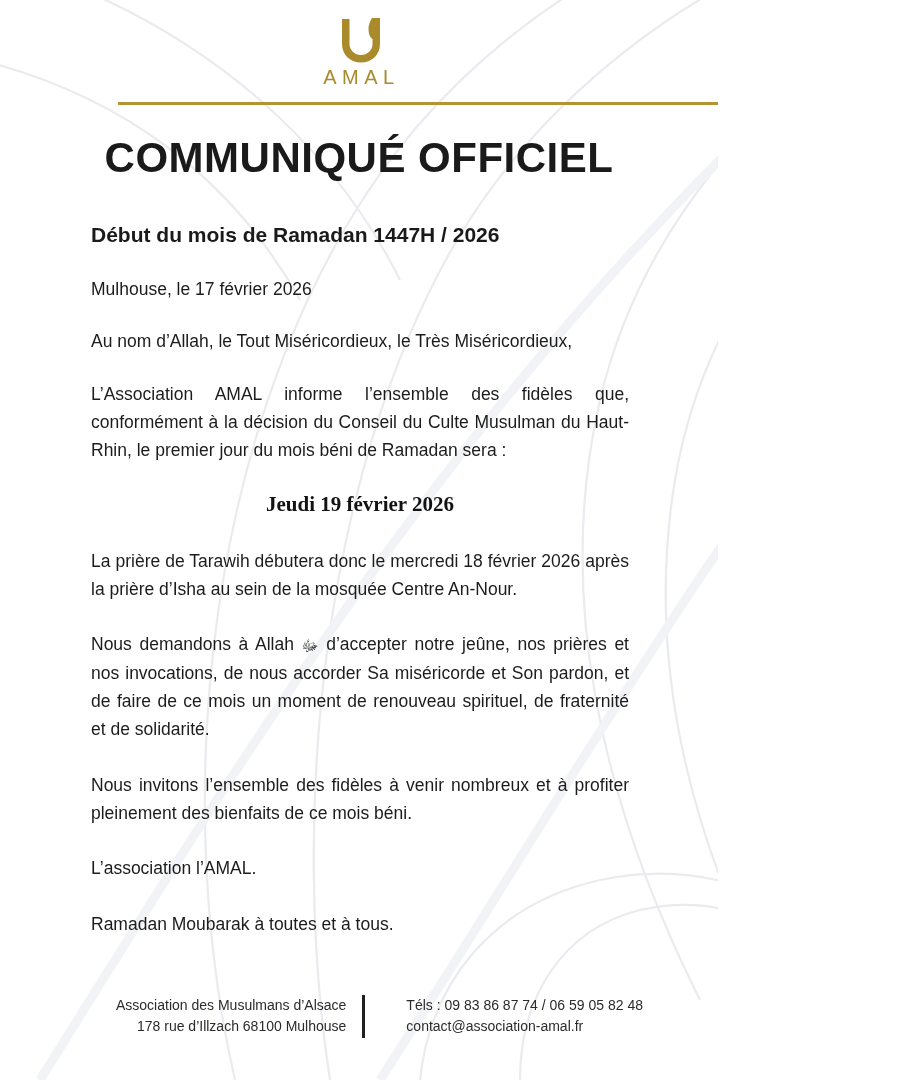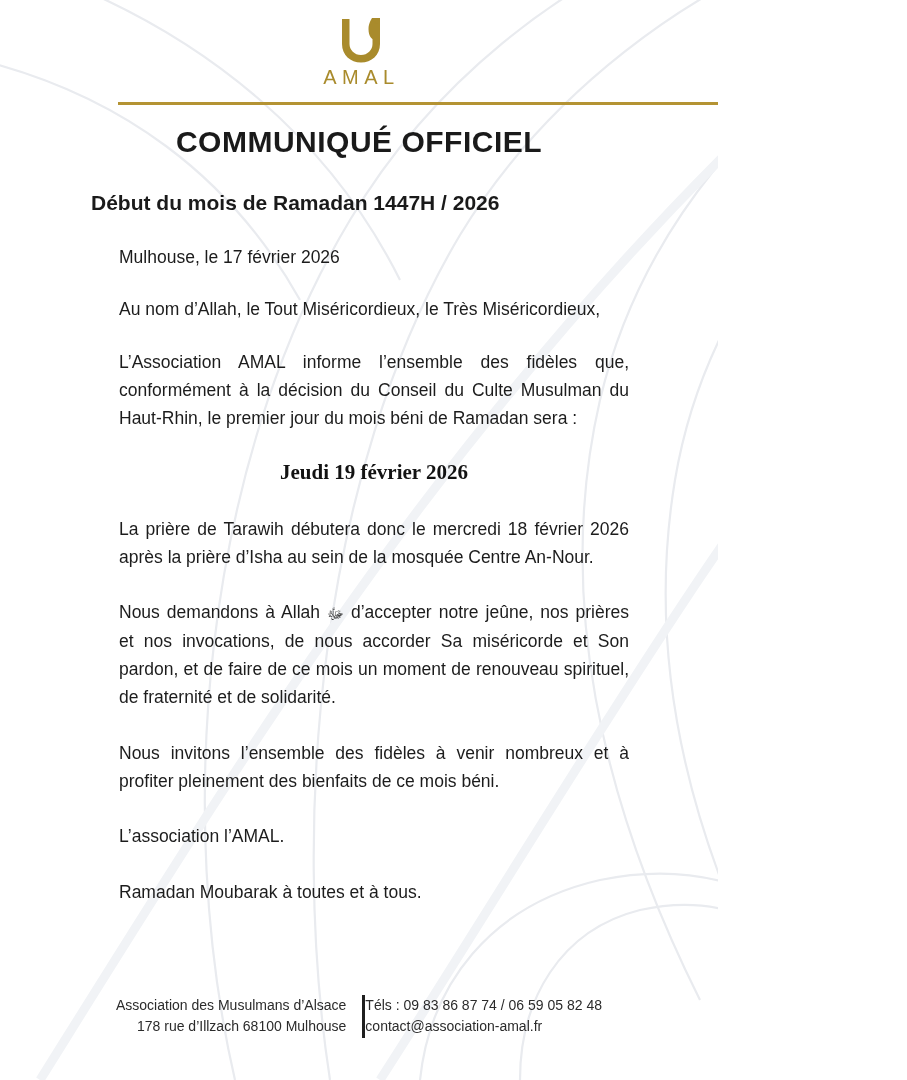--- a/index.html
+++ b/index.html
@@ -61,24 +61,24 @@
     width: 670px;
     height: 3px;
     background: #b49333;
     z-index: 2;
   }
 
   
   .doc-title {
     position: relative;
     z-index: 2;
-    margin: 0;
+    margin: 9px;
     padding-top: 36px;
     text-align: center;
-    font-size: 30px;
+    font-size: 42px;
     font-weight: bold;
     letter-spacing: 0.5px;
     color: #1a1a1a;
     font-family: "Liberation Sans", sans-serif;
   }
   .doc-subtitle {
     position: relative;
     z-index: 2;
     margin: 0;
     padding-top: 32px;
@@ -89,21 +89,20 @@
     color: #1a1a1a;
     font-family: "Liberation Sans", sans-serif;
   }
 
   
   .body-area {
     position: relative;
     z-index: 2;
     margin-top: 28px;
     padding: 0 89px 0 91px;
-    margin-left: 28px;
   }
   .para {
     margin: 0 0 27px 0;
     font-size: 17.5px;
     line-height: 1.62;
     color: #1c1c1c;
     text-align: justify;
     text-justify: inter-word;
     font-family: "Liberation Sans", sans-serif;
   }
@@ -153,21 +152,21 @@
     padding-right: 16px;
   }
   .footer-col.right {
     text-align: left;
   }
   .footer-sep {
     width: 3px;
     background: #1f1f1f;
     flex: 0 0 3px;
   }
-  .footer-line { display: block; }
+  .footer-line { display: block; margin-left: 41px; }
 </style>
 </head>
 <body>
 
 <div class="page">
 
   <svg class="watermark" viewBox="0 0 907 1080" preserveAspectRatio="none" aria-hidden="true">
     <g fill="none" stroke="#e9ebef" stroke-width="2.2">
       <path d="M 235 1080 C 175 820 200 470 350 220 C 430 85 560 -20 700 -70"></path>
       <path d="M 330 1080 C 290 820 320 470 460 235 C 545 95 690 -15 830 -60"></path>

